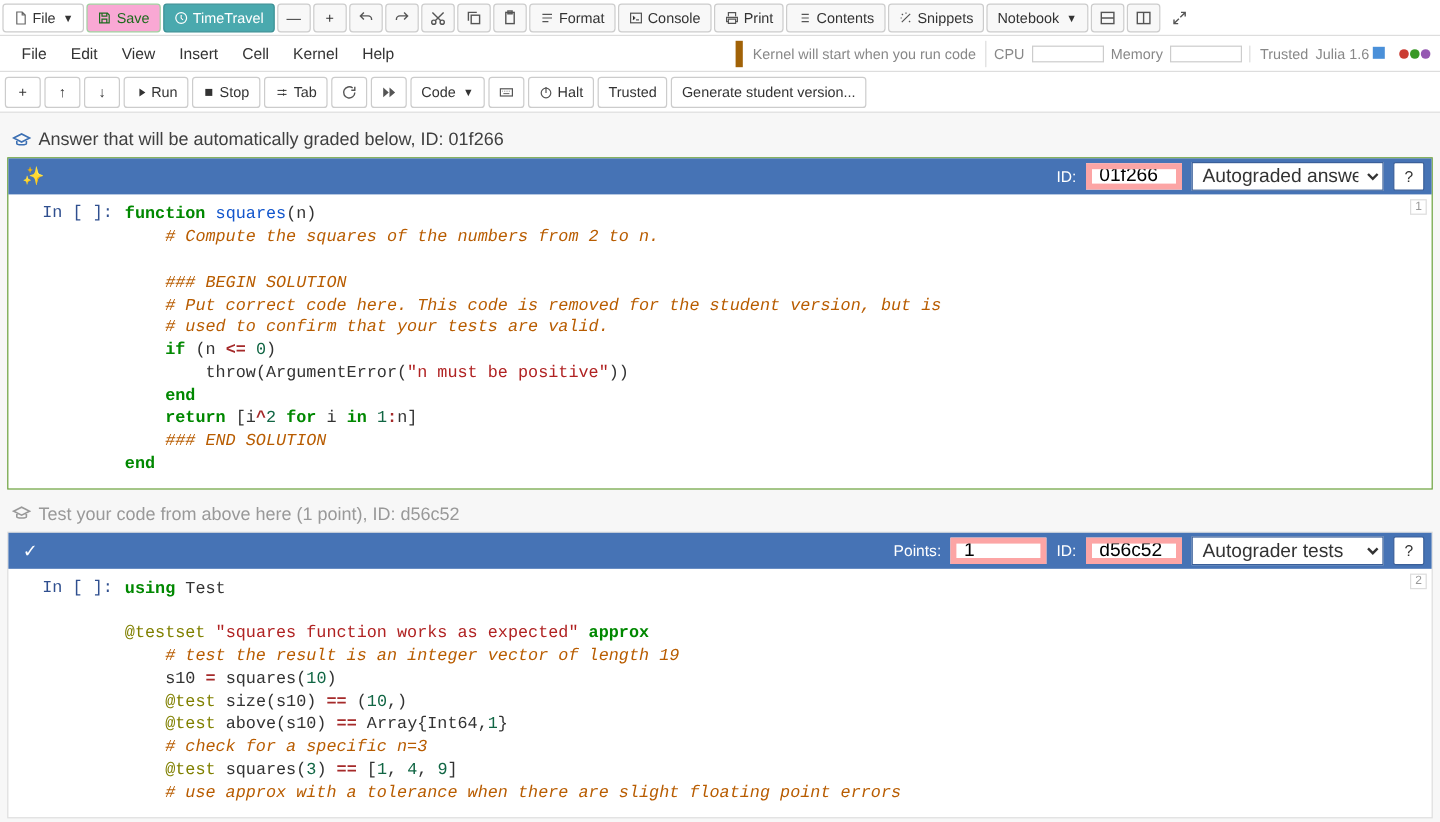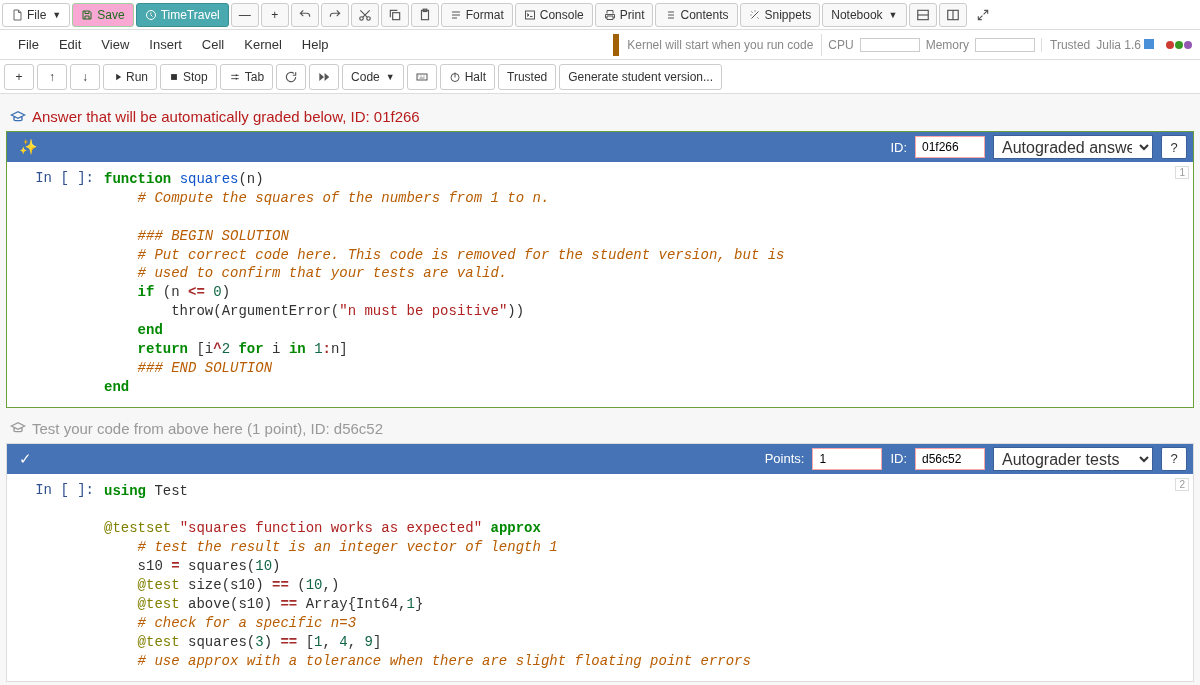--- a/index.html
+++ b/index.html
@@ -22,29 +22,29 @@
 .menubar .langbox { width:10px; height:10px; background:#4a90d9; display:inline-block; margin-left:3px; }
 .menubar .dots { display:flex; gap:1px; margin-left:6px; }
 .menubar .dot { width:8px; height:8px; border-radius:50%; }
 
 .toolbar2 { display:flex; align-items:center; background:#fff; border-bottom:1px solid #ddd; height:34px; padding:2px 4px; gap:3px; }
 .toolbar2 .btn { display:flex; align-items:center; gap:4px; padding:4px 8px; border:1px solid #ccc; border-radius:3px; background:#fff; font-size:12px; cursor:pointer; height:26px; justify-content:center; }
 .toolbar2 .btn.icon-only { min-width:30px; padding:4px 6px; }
 
 .notebook { padding:10px 6px 0 6px; }
 
-.section-header { color:#b91c1c; font-size:15px; padding:4px 4px 6px 4px; display:flex; align-items:center; gap:6px; }
+.section-header { color:#404040; font-size:15px; padding:4px 4px 6px 4px; display:flex; align-items:center; gap:6px; }
 .section-header.gray { color:#999; }
 
 .cell { border:1px solid #69a03a; margin-bottom:8px; background:#fff; position:relative; }
 .cell.gray { border:1px solid #ddd; }
 .cell .blue-bar { background:#4673b5; height:30px; display:flex; align-items:center; padding:0 6px; gap:8px; color:#fff; font-size:13px; }
 .cell .blue-bar .sp { flex:1; }
 .cell .blue-bar label { color:#fff; }
-.cell .blue-bar input[type=text] { height:22px; border:1px solid #fca5a5; padding:2px 6px; font-size:12px; width:70px; }
+.cell .blue-bar input[type=text] { height:22px; border:5px solid #fca5a5; padding:2px 6px; font-size:16px; width:80px; }
 .cell .blue-bar select { height:24px; border:1px solid #3a5f99; padding:2px 4px; font-size:16px; width:160px; background:#fff; color:#333; }
 .cell .blue-bar .qbtn { width:26px; height:24px; border:1px solid #3a5f99; background:#fff; color:#333; display:flex; align-items:center; justify-content:center; border-radius:2px; cursor:pointer; }
 .cell .blue-bar .wand, .cell .blue-bar .check { color:#fff; padding:0 6px; font-size:15px; }
 
 .cell .body { display:flex; }
 .cell .prompt { width:95px; min-width:95px; text-align:right; padding:8px 8px 8px 4px; font-family: Menlo, Monaco, "Courier New", monospace; font-size:14px; color:#2f4f8f; }
 .cell .code { flex:1; padding:8px 10px 10px 2px; font-family: Menlo, Monaco, "Courier New", monospace; font-size:14px; line-height:1.35; white-space:pre; overflow-x:auto; }
 .cell .linenum { position:absolute; right:4px; top:34px; font-size:10px; color:#999; border:1px solid #ddd; padding:0 3px; background:#fff; }
 
 .kw { color:#008800; font-weight:bold; }
@@ -264,21 +264,21 @@
       <div class="sp"></div>
       <label>ID:</label>
       <input type="text" value="01f266" style="">
       <select><option>Autograded answer</option></select>
       <div class="qbtn">?</div>
     </div>
     <div class="linenum">1</div>
     <div class="body">
       <div class="prompt">In [ ]:</div>
       <div class="code"><span class="kw">function</span> <span class="fn">squares</span><span>(n)</span>
-    <span class="cm"># Compute the squares of the numbers from 1 to n.</span>
+    <span class="cm"># Compute the squares of the numbers from 2 to n.</span>
 
     <span class="cm">### BEGIN SOLUTION</span>
     <span class="cm"># Put correct code here. This code is removed for the student version, but is</span>
     <span class="cm"># used to confirm that your tests are valid.</span>
     <span class="kw">if</span><span> (n </span><span class="op">&lt;=</span><span> </span><span class="nm">0</span><span>)</span>
         <span>throw</span><span>(</span><span>ArgumentError</span><span>(</span><span class="st">"n must be positive"</span><span>))</span>
     <span class="kw">end</span>
     <span class="kw">return</span><span> [i</span><span class="op">^</span><span class="nm">2</span><span> </span><span class="kw">for</span><span> i </span><span class="kw">in</span><span> </span><span class="nm">1</span><span class="op">:</span><span>n]</span>
     <span class="cm">### END SOLUTION</span>
 <span class="kw">end</span></div>
@@ -302,21 +302,21 @@
       <input type="text" value="d56c52" style="">
       <select><option>Autograder tests</option></select>
       <div class="qbtn">?</div>
     </div>
     <div class="linenum">2</div>
     <div class="body">
       <div class="prompt">In [ ]:</div>
       <div class="code"><span class="kw">using</span><span> Test</span>
 
 <span class="mac">@testset</span><span> </span><span class="st">"squares function works as expected"</span><span> </span><span class="kw">approx</span>
-    <span class="cm"># test the result is an integer vector of length 1</span>
+    <span class="cm"># test the result is an integer vector of length 19</span>
     <span>s10 </span><span class="op">=</span><span> squares(</span><span class="nm">10</span><span>)</span>
     <span class="mac">@test</span><span> size(s10) </span><span class="op">==</span><span> (</span><span class="nm">10</span><span>,)</span>
     <span class="mac">@test</span><span> above(s10) </span><span class="op">==</span><span> Array{Int64,</span><span class="nm">1</span><span>}</span>
     <span class="cm"># check for a specific n=3</span>
     <span class="mac">@test</span><span> squares(</span><span class="nm">3</span><span>) </span><span class="op">==</span><span> [</span><span class="nm">1</span><span>, </span><span class="nm">4</span><span>, </span><span class="nm">9</span><span>]</span>
     <span class="cm"># use approx with a tolerance when there are slight floating point errors</span></div>
     </div>
   </div>
 
 </div>

